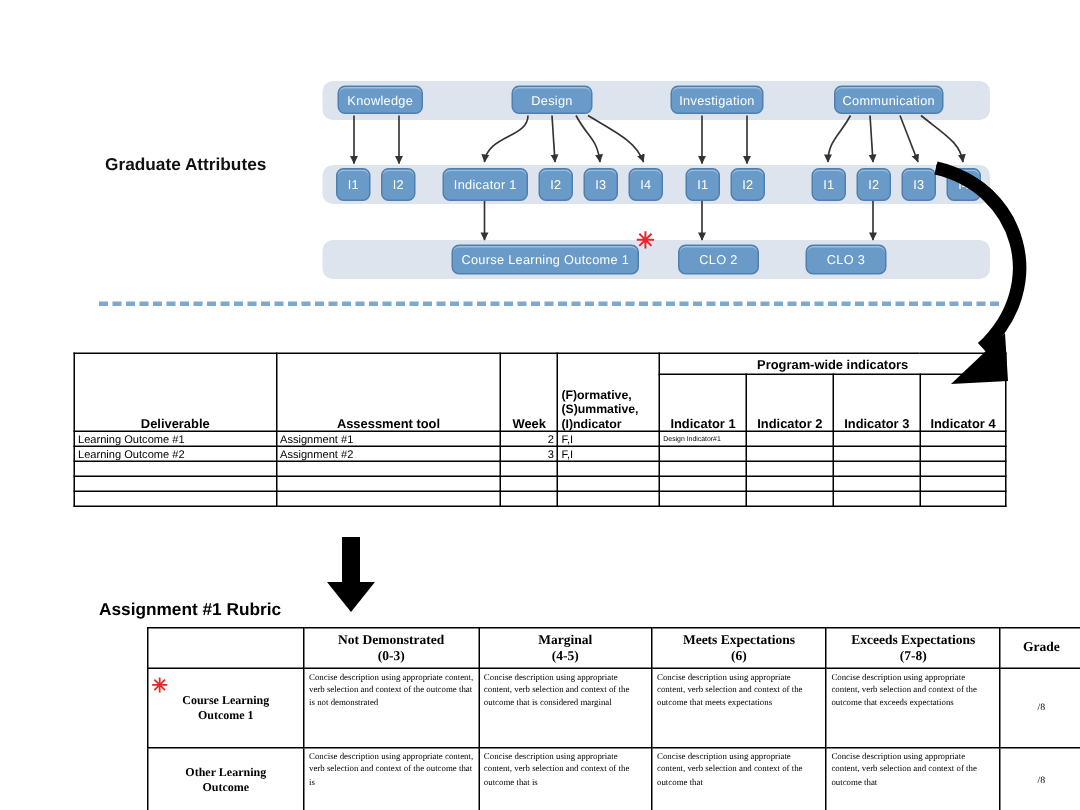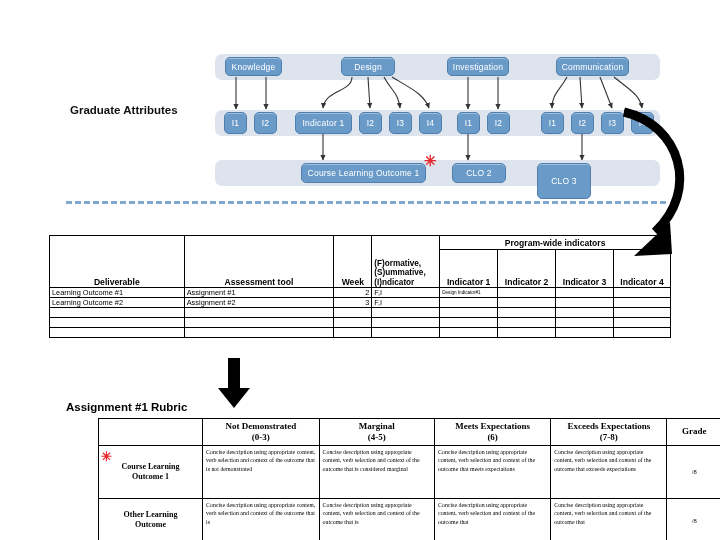--- a/index.html
+++ b/index.html
@@ -123,21 +123,21 @@
 
   <div class="node small" style="left:541px;top:112px;width:23px;height:22px;">I1</div>
   <div class="node small" style="left:571px;top:112px;width:23px;height:22px;">I2</div>
   <div class="node small" style="left:601px;top:112px;width:23px;height:22px;">I3</div>
   <div class="node small" style="left:631px;top:112px;width:23px;height:22px;">I4</div>
 
   <div class="node wide" style="left:301px;top:163px;width:125px;height:20px;">Course Learning Outcome 1</div>
   <div class="asterisk" style="left:424px;top:153px;">✳</div>
 
   <div class="node" style="left:452px;top:163px;width:54px;height:20px;">CLO 2</div>
-  <div class="node" style="left:537px;top:163px;width:54px;height:36px;">CLO 3</div>
+  <div class="node" style="left:537px;top:163px;width:54px;height:20px;">CLO 3</div>
 
   <div class="dashline" style="left:66px;top:201px;width:600px;"></div>
 
   <svg class="overlay" viewBox="0 0 720 540">
     <defs>
       <marker id="ah" markerWidth="6" markerHeight="6" refX="4.6" refY="3" orient="auto" markerUnits="strokeWidth">
         <path d="M0,0.6 L5,3 L0,5.4 z" fill="#333"></path>
       </marker>
     </defs>
     <g stroke="#333" stroke-width="1.1" fill="none" marker-end="url(#ah)">

